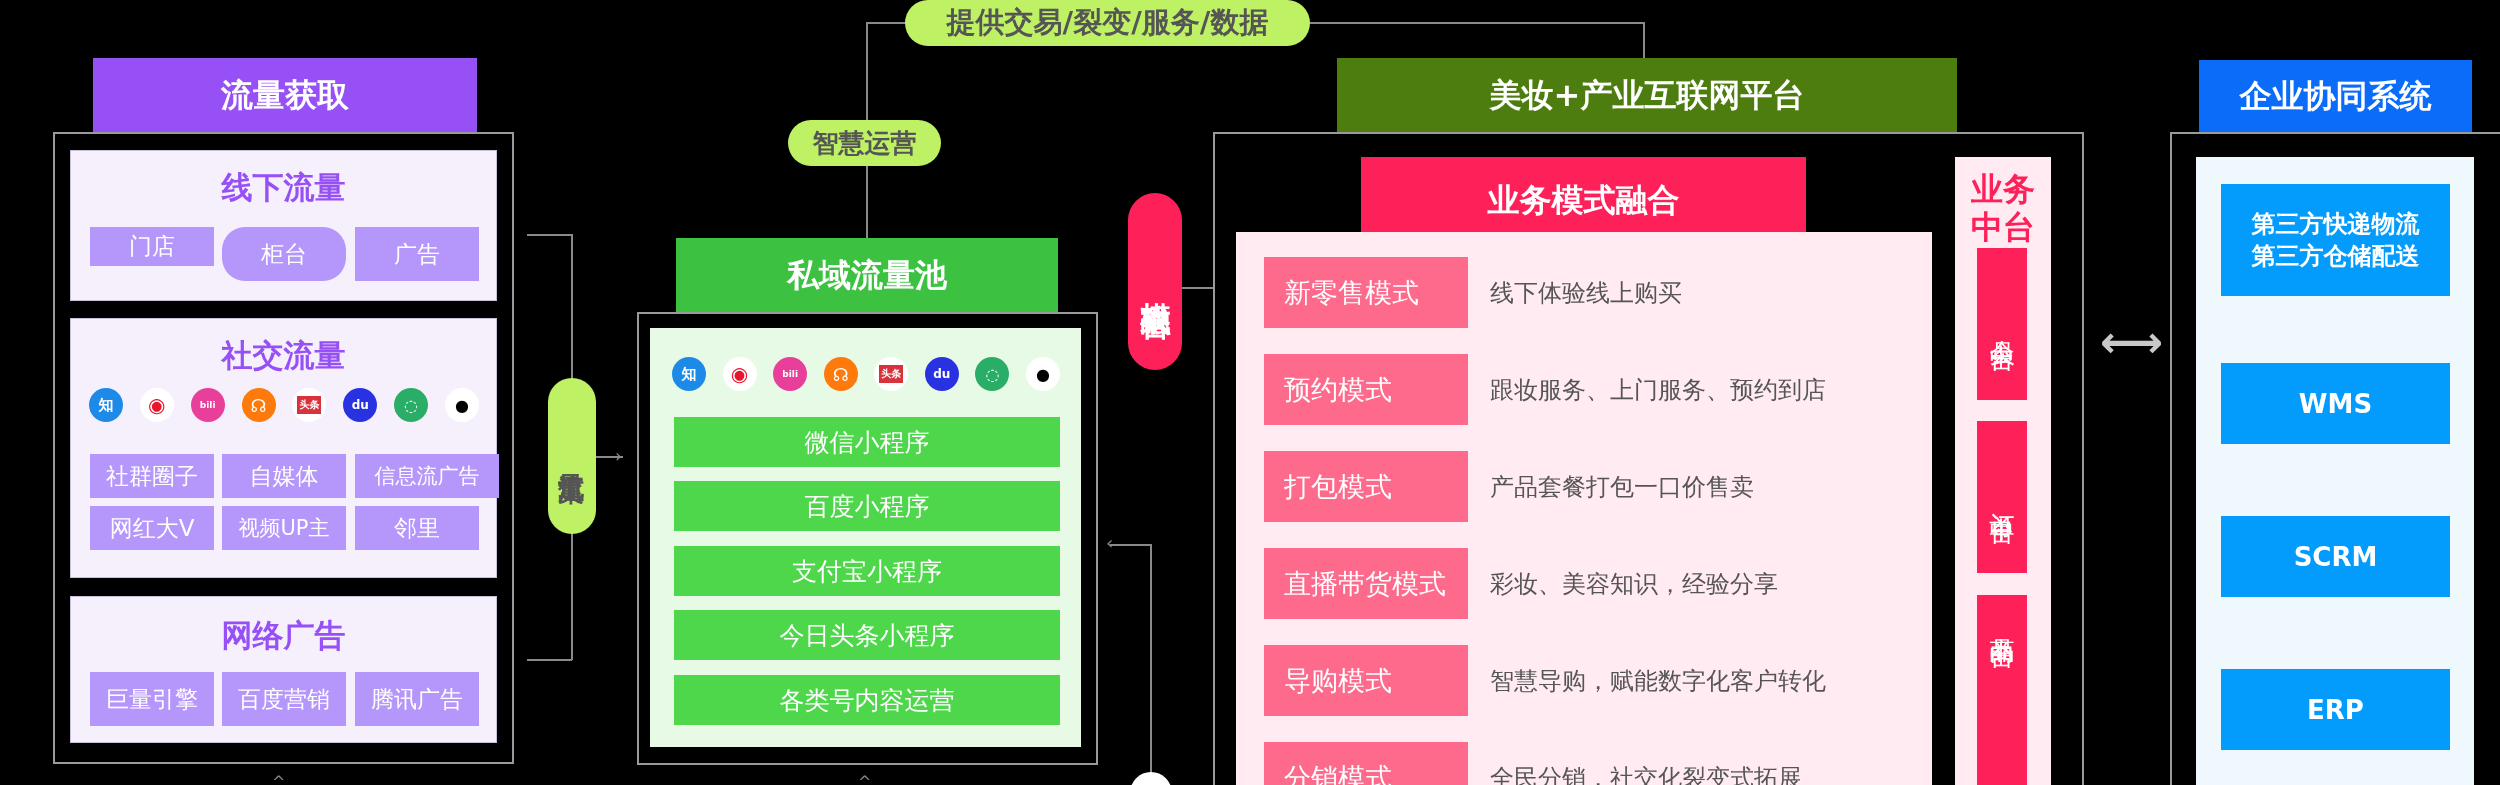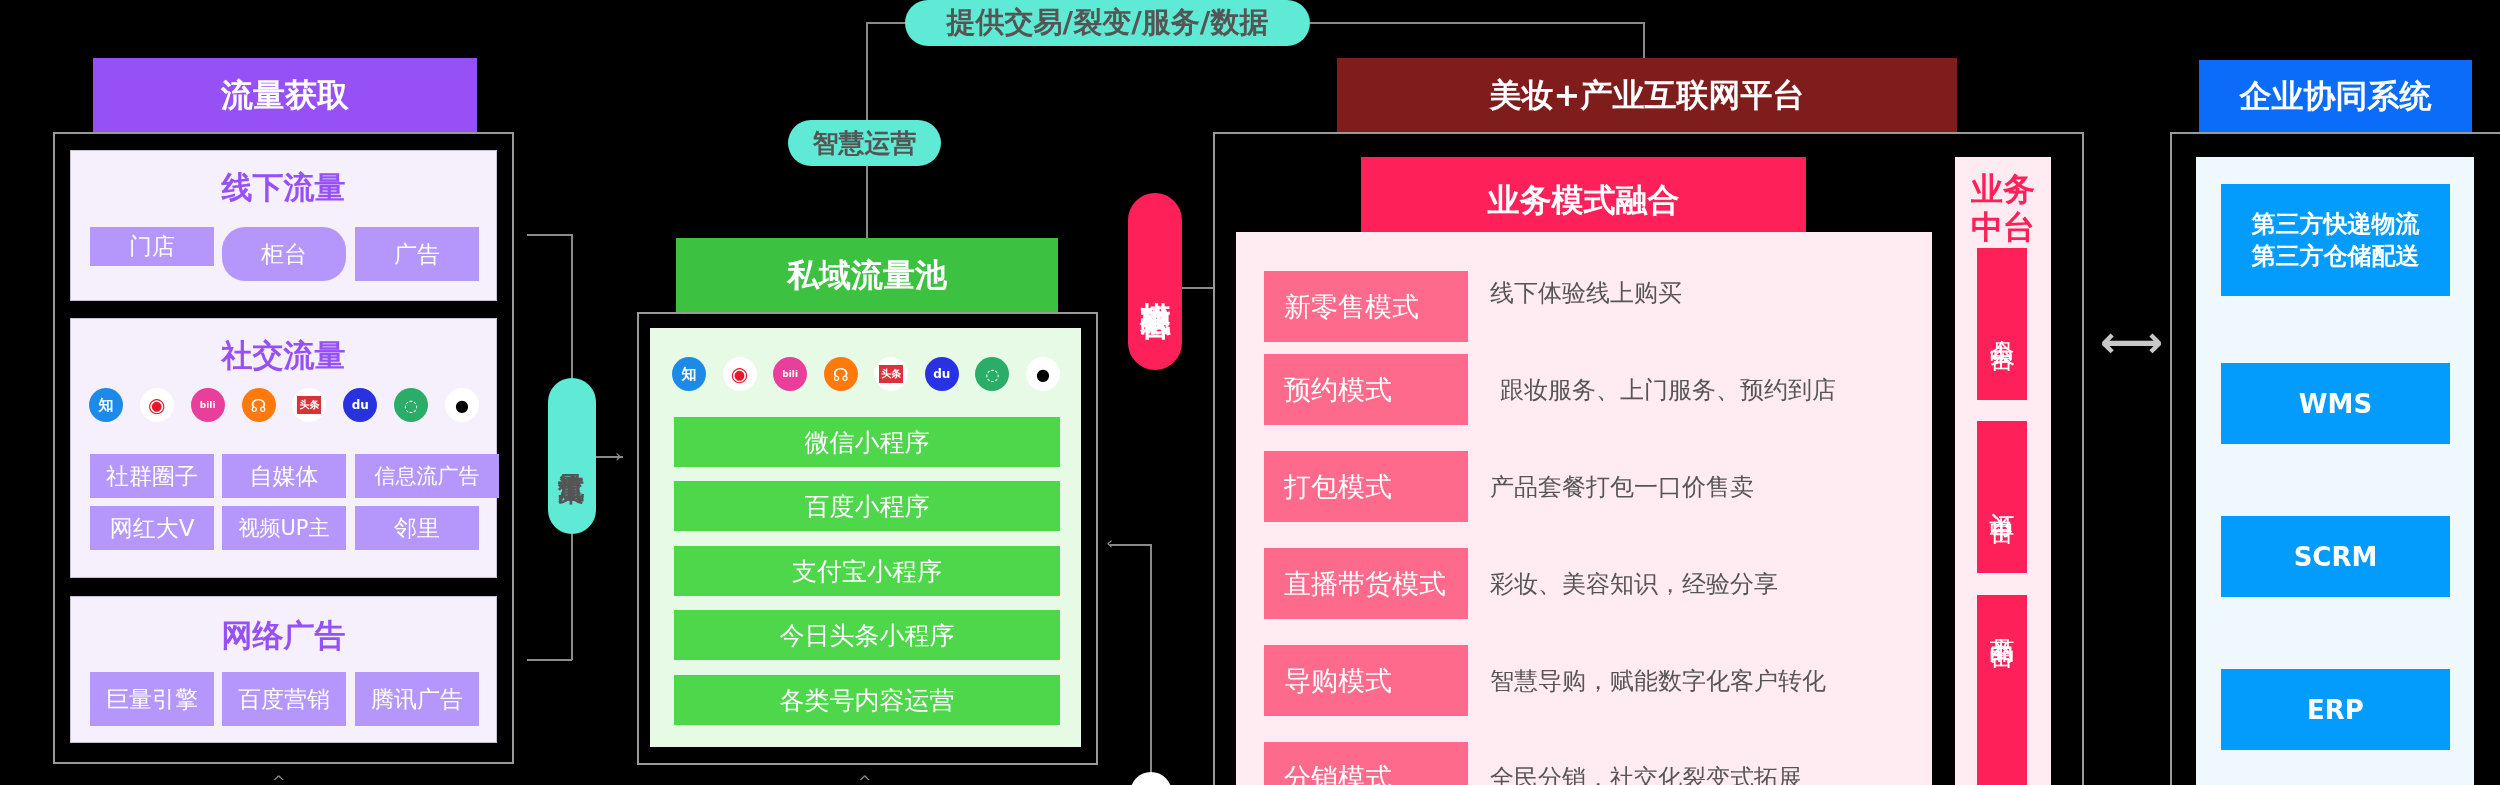--- a/index.html
+++ b/index.html
@@ -9,21 +9,21 @@
     font-family:"DejaVu Sans","Liberation Sans",sans-serif;
   }
   .abs { position:absolute; box-sizing:border-box; }
   .line { position:absolute; background:#8a8a8a; }
   .frame { position:absolute; border:2px solid #9a9a9a; box-sizing:border-box; }
   .header {
     position:absolute; color:#fff; font-weight:bold; font-size:32px;
     display:flex; align-items:center; justify-content:center; box-sizing:border-box;
   }
   .pill {
-    position:absolute; background:#5eead4; color:#555; font-weight:bold;
+    position:absolute; background:#bef264; color:#555; font-weight:bold;
     display:flex; align-items:center; justify-content:center; box-sizing:border-box;
   }
   .vtext { writing-mode:vertical-rl; text-orientation:upright; letter-spacing:2px; }
 
   
   .lcard { position:absolute; background:#f6f0fd; border:1px solid #c9c0d8; box-sizing:border-box; }
   .lcard-title { position:absolute; left:0; right:0; text-align:center; color:#9650f5; font-weight:bold; font-size:31px; }
   .ltag {
     position:absolute; background:#b596fa; color:#fff; font-size:23px;
     display:flex; align-items:center; justify-content:center; box-sizing:border-box;
@@ -143,30 +143,30 @@
   <div class="ic" style="background:#fff;color:#000;font-size:16px;">●</div>
 </div>
 <div class="gbar" style="top:417px;">微信小程序</div>
 <div class="gbar" style="top:481px;">百度小程序</div>
 <div class="gbar" style="top:546px;">支付宝小程序</div>
 <div class="gbar" style="top:610px;">今日头条小程序</div>
 <div class="gbar" style="top:675px;">各类号内容运营</div>
 
 <div class="abs vtext" style="left:1128px;top:193px;width:54px;height:177px;border-radius:27px;background:#fe2159;color:#fff;font-weight:bold;font-size:30px;display:flex;align-items:center;justify-content:center;">模式融合</div>
 
-<div class="header" style="left:1337px;top:58px;width:620px;height:75px;background:#7f1d1d;">美妆+产业互联网平台</div>
+<div class="header" style="left:1337px;top:58px;width:620px;height:75px;background:#4d7c0f;">美妆+产业互联网平台</div>
 <div class="frame" style="left:1213px;top:132px;width:871px;height:700px;"></div>
 
 <div class="header" style="left:1361px;top:157px;width:445px;height:88px;background:#fe2159;text-align:center;">业务模式融合</div>
 <div class="abs" style="left:1236px;top:232px;width:696px;height:560px;background:#ffebf1;"></div>
 
-<div class="mrow-label" style="top:257px;margin-top:14px;">新零售模式</div>
+<div class="mrow-label" style="top:257px;">新零售模式</div>
 <div class="mrow-desc" style="top:257px;">线下体验线上购买</div>
 <div class="mrow-label" style="top:354px;">预约模式</div>
-<div class="mrow-desc" style="top:354px;margin-left:10px;">跟妆服务、上门服务、预约到店</div>
+<div class="mrow-desc" style="top:354px;">跟妆服务、上门服务、预约到店</div>
 <div class="mrow-label" style="top:451px;">打包模式</div>
 <div class="mrow-desc" style="top:451px;">产品套餐打包一口价售卖</div>
 <div class="mrow-label" style="top:548px;">直播带货模式</div>
 <div class="mrow-desc" style="top:548px;">彩妆、美容知识，经验分享</div>
 <div class="mrow-label" style="top:645px;">导购模式</div>
 <div class="mrow-desc" style="top:645px;">智慧导购，赋能数字化客户转化</div>
 <div class="mrow-label" style="top:742px;">分销模式</div>
 <div class="mrow-desc" style="top:742px;">全民分销，社交化裂变式拓展</div>
 
 <div class="abs" style="left:1955px;top:157px;width:96px;height:640px;background:#ffebf1;"></div>

